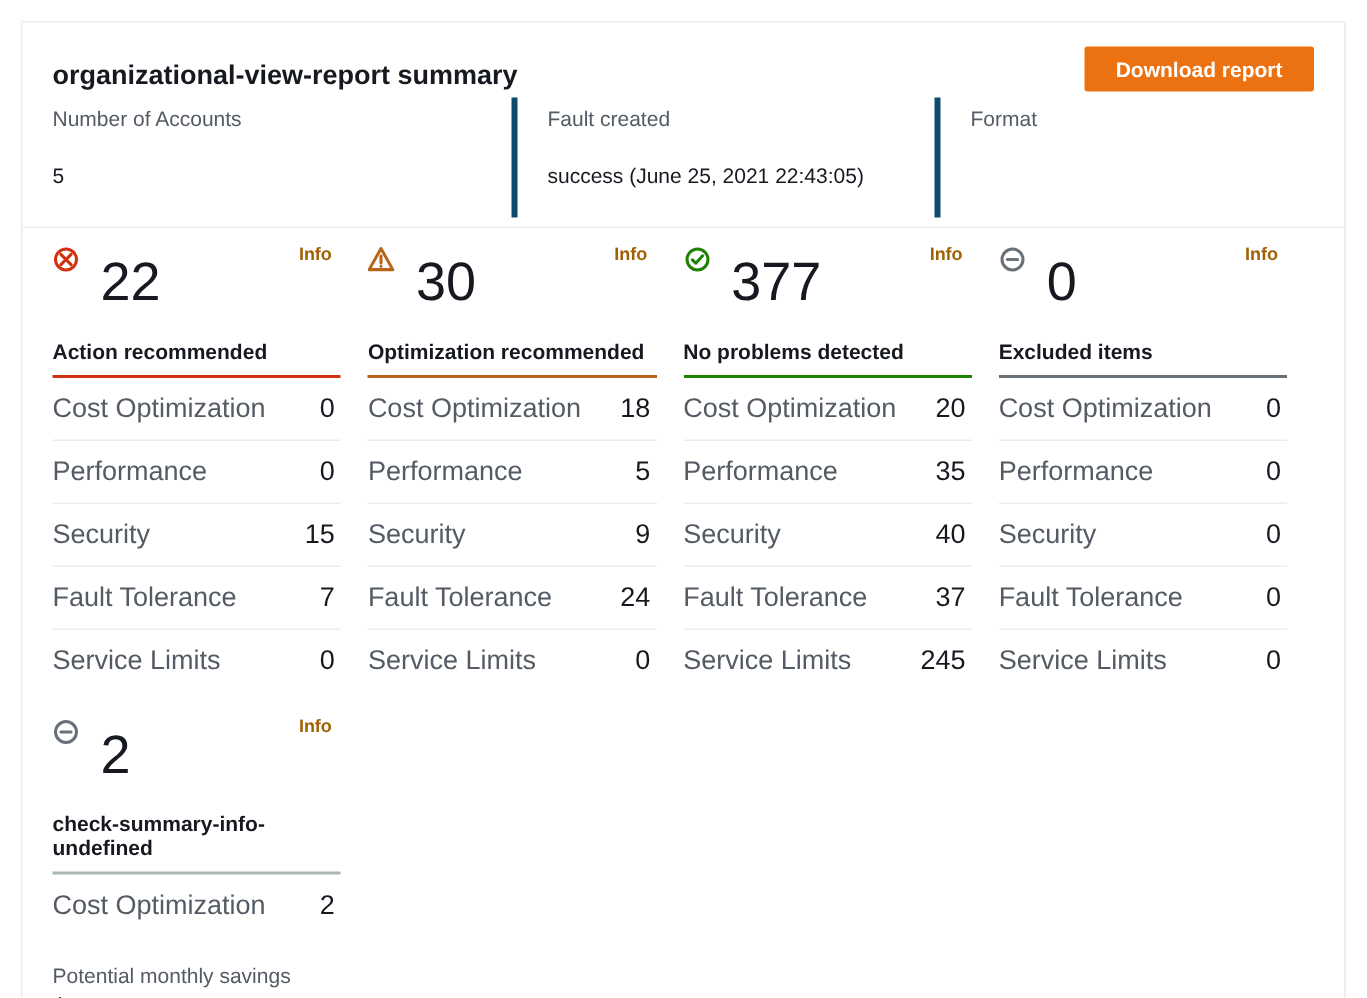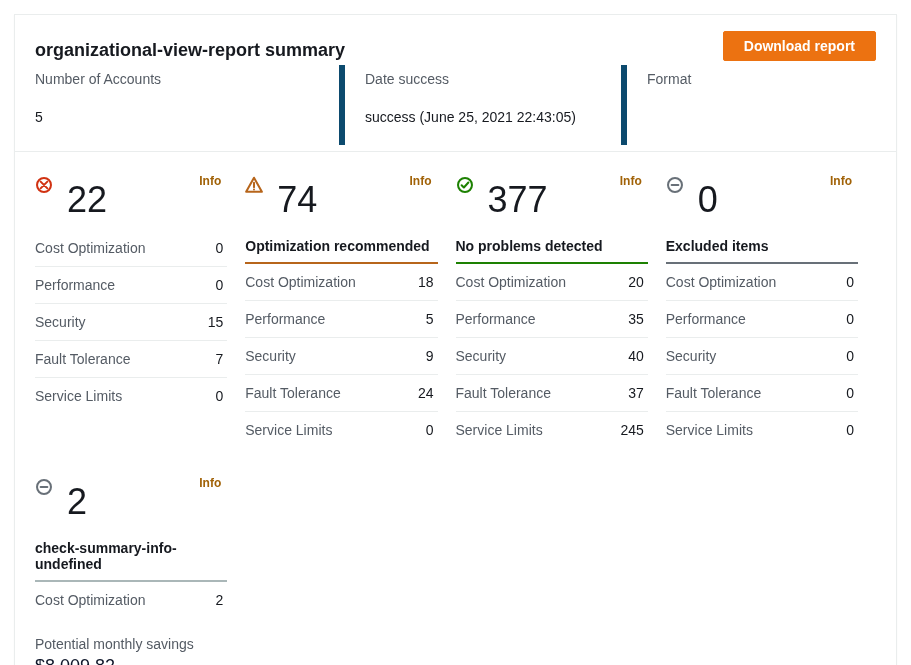--- a/index.html
+++ b/index.html
@@ -36,39 +36,38 @@
       padding: 6px 20px;
       border-radius: 2px;
       cursor: pointer;
     }
     .meta-row {
       display: flex;
       padding: 0 20px 6px 20px;
     }
     .meta-cell {
       padding: 6px 20px 20px 0;
-      border-right: 6px solid #0c4a6e;
+      border-right: 4px solid #0c4a6e;
     }
     .meta-cell:first-child { width: 310px; }
     .meta-cell:nth-child(2) { width: 282px; padding-left: 20px; }
     .meta-cell:nth-child(3) { border-right: none; padding-left: 20px; flex: 1; }
     .meta-label { color: #545b64; font-size: 14px; margin-bottom: 22px; }
     .meta-value { color: #16191f; font-size: 14px; }
     .divider { border-top: 1px solid #eaeded; }
     .cards-wrap {
       display: flex;
       flex-wrap: wrap;
       padding: 8px 20px 0 20px;
     }
     .card {
       width: 25%;
       padding-right: 18px;
       padding-bottom: 14px;
       min-width: 200px;
-      margin-top: 12px;
     }
     .card:last-child-in-row { padding-right: 0; }
     .card-top {
       display: flex;
       align-items: flex-start;
       position: relative;
       min-height: 58px;
     }
     .card-icon {
       width: 18px;
@@ -104,21 +103,21 @@
     .b-red { border-bottom-color: #d13212; }
     .b-orange { border-bottom-color: #b7651b; }
     .b-green { border-bottom-color: #1d8102; }
     .b-grey { border-bottom-color: #687078; }
     .b-greylt { border-bottom-color: #aab7b8; }
     .row {
       display: flex;
       justify-content: space-between;
       padding: 10px 4px 10px 0;
       border-bottom: 1px solid #eaeded;
-      font-size: 14px;
+      font-size: 18px;
       color: #545b64;
     }
     .row:last-child { border-bottom: none; }
     .row .val { color: #16191f; }
     .savings {
       padding: 4px 20px 20px 20px;
     }
     .savings-label {
       color: #545b64;
       font-size: 14px;
@@ -140,21 +139,21 @@
     <div class="panel-title">organizational-view-report summary</div>
     <button class="download-btn">Download report</button>
   </div>
 
   <div class="meta-row">
     <div class="meta-cell">
       <div class="meta-label">Number of Accounts</div>
       <div class="meta-value">5</div>
     </div>
     <div class="meta-cell">
-      <div class="meta-label">Date success</div>
+      <div class="meta-label">Fault created</div>
       <div class="meta-value">success (June 25, 2021 22:43:05)</div>
     </div>
     <div class="meta-cell">
       <div class="meta-label">Format</div>
     </div>
   </div>
 
   <div class="divider"></div>
 
   <div class="cards-wrap" id="cards-wrap">
@@ -162,20 +161,21 @@
         <div class="card-top">
           <span class="card-icon">
             <svg viewBox="0 0 16 16" width="18" height="18">
               <circle cx="8" cy="8" r="6.2" fill="none" stroke="#d13212" stroke-width="1.8"></circle>
               <path d="M5 5 L11 11 M11 5 L5 11" stroke="#d13212" stroke-width="1.8" stroke-linecap="round"></path>
             </svg>
           </span>
           <div class="card-number">22</div>
           <a class="card-info">Info</a>
         </div>
+        <div class="card-heading b-red">Action recommended</div>
         <div class="row">
           <span>Cost Optimization</span>
           <span class="val">0</span>
         </div>
         <div class="row">
           <span>Performance</span>
           <span class="val">0</span>
         </div>
         <div class="row">
           <span>Security</span>
@@ -192,21 +192,21 @@
       </div>
       <div class="card">
         <div class="card-top">
           <span class="card-icon">
             <svg viewBox="0 0 16 16" width="18" height="18">
               <path d="M8 1.5 L15 14 L1 14 Z" fill="none" stroke="#b7651b" stroke-width="1.8" stroke-linejoin="round"></path>
               <line x1="8" y1="6" x2="8" y2="10" stroke="#b7651b" stroke-width="1.8" stroke-linecap="round"></line>
               <circle cx="8" cy="12" r="0.9" fill="#b7651b"></circle>
             </svg>
           </span>
-          <div class="card-number">74</div>
+          <div class="card-number">30</div>
           <a class="card-info">Info</a>
         </div>
         <div class="card-heading b-orange">Optimization recommended</div>
         <div class="row">
           <span>Cost Optimization</span>
           <span class="val">18</span>
         </div>
         <div class="row">
           <span>Performance</span>
           <span class="val">5</span>

